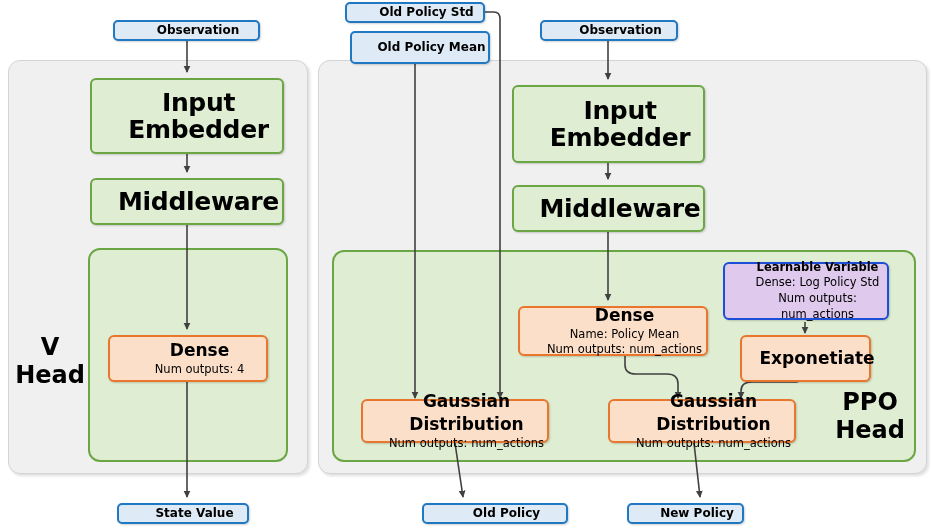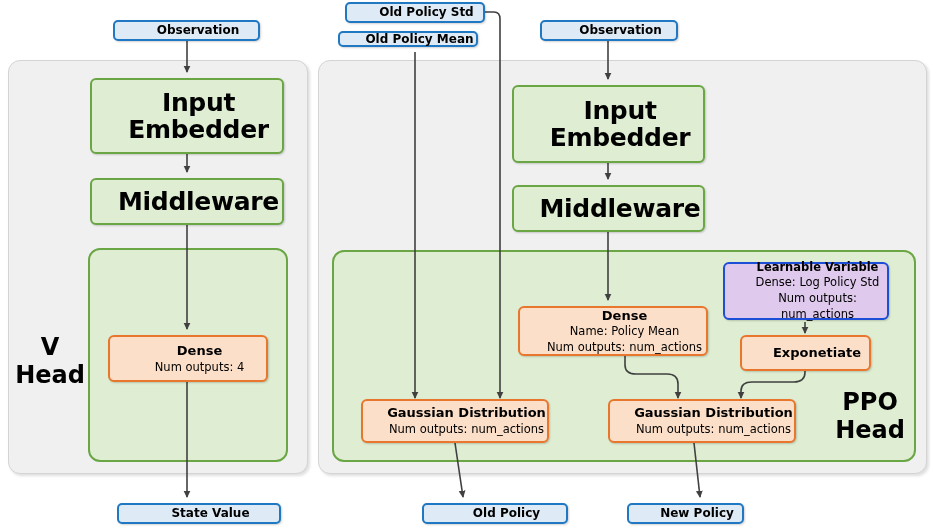--- a/index.html
+++ b/index.html
@@ -64,21 +64,21 @@
     letter-spacing: -0.3px;
   }
   .node-orange {
     background: #fcdfc8;
     border: 2px solid #e8762c;
     border-radius: 6px;
     box-shadow: 1px 1px 2px rgba(0,0,0,0.18);
     color: #000;
   }
   .node-orange .title {
-    font-size: 13px;
+    font-size: 17px;
     font-weight: bold;
     line-height: 1.35;
   }
   .node-orange .sub {
     font-size: 11.5px;
     font-weight: normal;
     line-height: 1.35;
   }
   .node-purple {
     background: #dfc9ec;
@@ -175,21 +175,21 @@
   </svg>
 
   <div class="node node-blue" style="left:113px; top:20px; width:147px; height:21px;">
     <div class="title">Observation</div>
   </div>
 
   <div class="node node-blue" style="left:345px; top:2px; width:140px; height:21px;">
     <div class="title">Old Policy Std</div>
   </div>
 
-  <div class="node node-blue" style="left:338px; top:31px; width:140px; height:16px;">
+  <div class="node node-blue" style="left:350px; top:31px; width:140px; height:33px;">
     <div class="title">Old Policy Mean</div>
   </div>
 
   <div class="node node-blue" style="left:540px; top:20px; width:138px; height:21px;">
     <div class="title">Observation</div>
   </div>
 
   <div class="node node-green" style="left:90px; top:78px; width:194px; height:76px;">
     <div class="title">Input Embedder</div>
   </div>
@@ -216,35 +216,35 @@
     <div class="sub">Name: Policy Mean</div>
     <div class="sub">Num outputs: num_actions</div>
   </div>
 
   <div class="node node-purple" style="left:723px; top:262px; width:166px; height:58px;">
     <div class="title">Learnable Variable</div>
     <div class="sub">Dense: Log Policy Std</div>
     <div class="sub">Num outputs: num_actions</div>
   </div>
 
-  <div class="node node-orange" style="left:740px; top:335px; width:131px; height:36px;">
+  <div class="node node-orange" style="left:740px; top:335px; width:131px; height:47px;">
     <div class="title">Exponetiate</div>
   </div>
 
   <div class="node node-orange" style="left:361px; top:399px; width:188px; height:44px;">
     <div class="title">Gaussian Distribution</div>
     <div class="sub">Num outputs: num_actions</div>
   </div>
 
   <div class="node node-orange" style="left:608px; top:399px; width:188px; height:44px;">
     <div class="title">Gaussian Distribution</div>
     <div class="sub">Num outputs: num_actions</div>
   </div>
 
-  <div class="node node-blue" style="left:117px; top:503px; width:164px; height:21px;">
+  <div class="node node-blue" style="left:117px; top:503px; width:132px; height:21px;">
     <div class="title">State Value</div>
   </div>
 
   <div class="node node-blue" style="left:390px; top:503px; width:146px; height:21px;margin-left:32px;">
     <div class="title">Old Policy</div>
   </div>
 
   <div class="node node-blue" style="left:627px; top:503px; width:117px; height:21px;">
     <div class="title">New Policy</div>
   </div>

